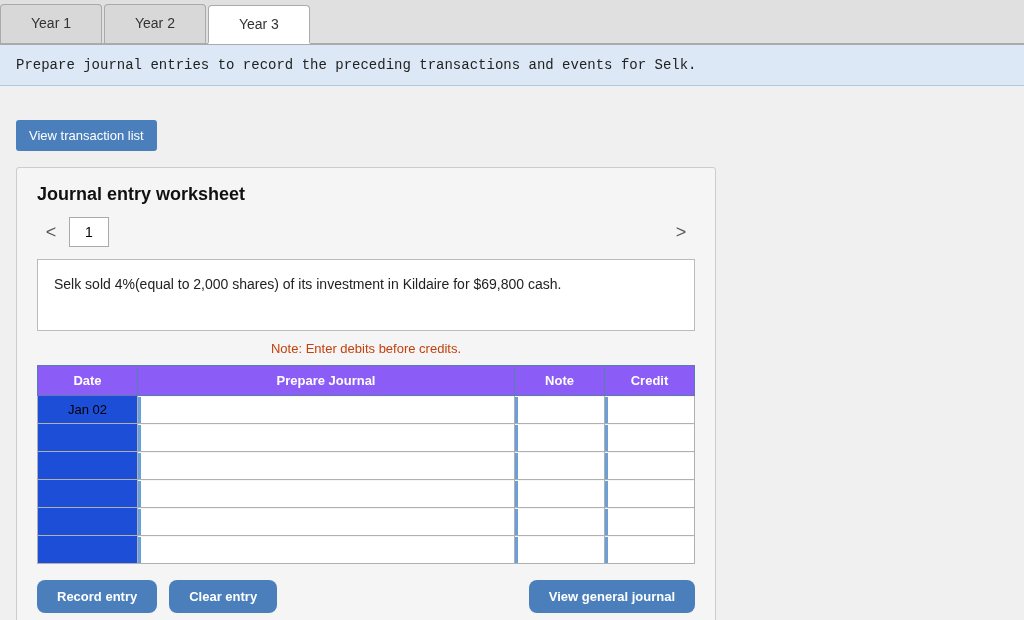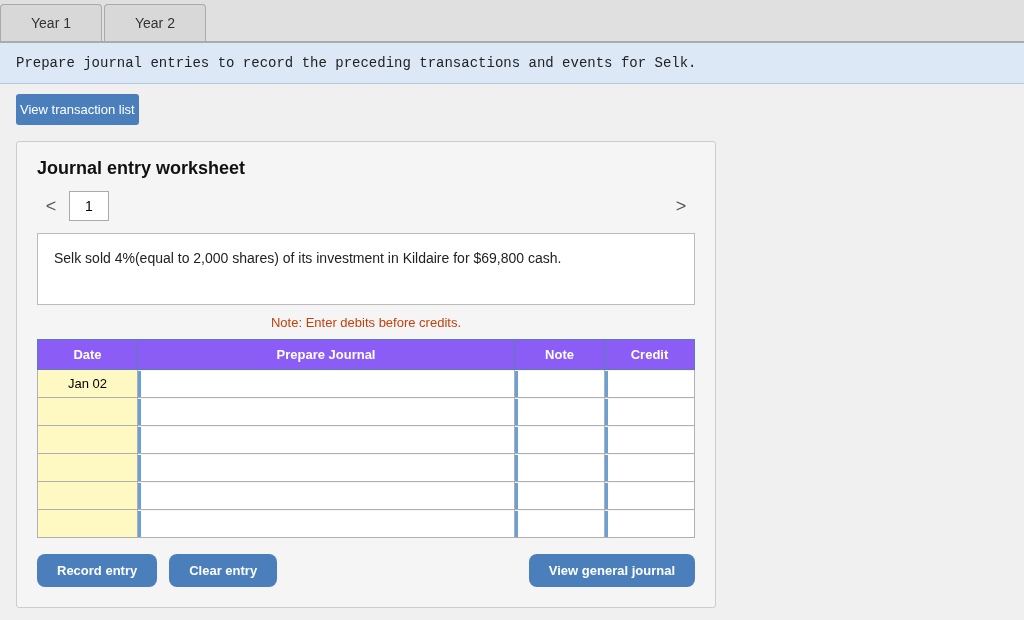--- a/index.html
+++ b/index.html
@@ -51,24 +51,25 @@
 
     
     .transaction-btn-area {
       padding: 10px 16px;
       background: #f0f0f0;
     }
     .btn-teal {
       background: #4a7fbc;
       color: #fff;
       border: none;
-      padding: 8px 4px;
+      padding: 8px 13px;
       font-size: 13px;
       cursor: pointer;
       border-radius: 3px;
+      margin-top: 24px;
     }
 
     
     .worksheet-container {
       margin: 6px 16px 0 16px;
       background: #f5f5f5;
       border: 1px solid #ccc;
       border-radius: 3px;
       padding: 16px 20px 20px 20px;
       max-width: 700px;
@@ -160,21 +161,21 @@
 
     .journal-table tbody tr td {
       border: 1px solid #b0b0b0;
       padding: 0;
       height: 28px;
     }
     .journal-table tbody tr td.date-cell {
       text-align: center;
       padding: 4px 6px;
       font-size: 13px;
-      background: #fef9c3;
+      background: #1d4ed8;
     }
     .journal-table tbody tr td input[type="text"] {
       width: 100%;
       height: 26px;
       border: none;
       border-left: 3px solid #6a9fd8;
       padding: 0 6px;
       font-size: 13px;
       outline: none;
       background: #fff;
@@ -211,20 +212,21 @@
     .btn-view-general {
       margin-left: auto;
     }
   </style>
 </head>
 <body>
 
 <div class="tabs-bar">
   <div class="tab">Year 1</div>
   <div class="tab">Year 2</div>
+  <div class="tab active">Year 3</div>
 </div>
 
 <div class="instruction-bar">
   <span>Prepare journal entries to record the preceding transactions and events for Selk.</span>
 </div>
 
 <div class="transaction-btn-area">
   <button class="btn-teal">View transaction list</button>
 </div>
 

